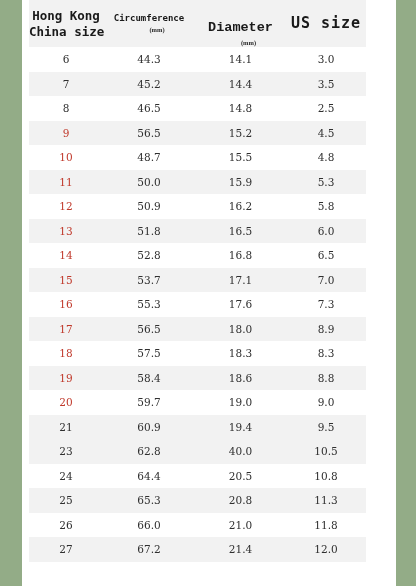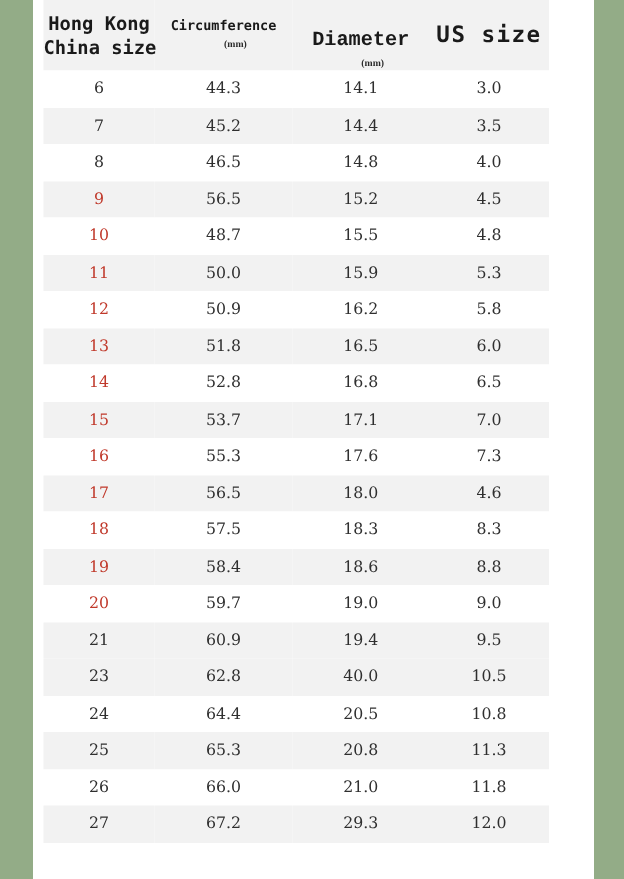--- a/index.html
+++ b/index.html
@@ -162,21 +162,21 @@
         <tr class="even">
           <td>7</td>
           <td>45.2</td>
           <td>14.4</td>
           <td>3.5</td>
         </tr>
         <tr class="odd">
           <td>8</td>
           <td>46.5</td>
           <td>14.8</td>
-          <td>4.0</td>
+          <td>2.5</td>
         </tr>
         <tr class="even">
           <td class="hk-red">9</td>
           <td>56.5</td>
           <td>15.2</td>
           <td>4.5</td>
         </tr>
         <tr class="odd">
           <td class="hk-red">10</td>
           <td>48.7</td>
@@ -216,21 +216,21 @@
         <tr class="odd">
           <td class="hk-red">16</td>
           <td>55.3</td>
           <td>17.6</td>
           <td>7.3</td>
         </tr>
         <tr class="even">
           <td class="hk-red">17</td>
           <td>56.5</td>
           <td>18.0</td>
-          <td>4.6</td>
+          <td>8.9</td>
         </tr>
         <tr class="odd">
           <td class="hk-red">18</td>
           <td>57.5</td>
           <td>18.3</td>
           <td>8.3</td>
         </tr>
         <tr class="even">
           <td class="hk-red">19</td>
           <td>58.4</td>
@@ -269,18 +269,18 @@
         </tr>
         <tr class="odd">
           <td>26</td>
           <td>66.0</td>
           <td>21.0</td>
           <td>11.8</td>
         </tr>
         <tr class="even">
           <td>27</td>
           <td>67.2</td>
-          <td>29.3</td>
+          <td>21.4</td>
           <td>12.0</td>
         </tr>
       </tbody>
   </table>
 </div>
 
 </body></html>

